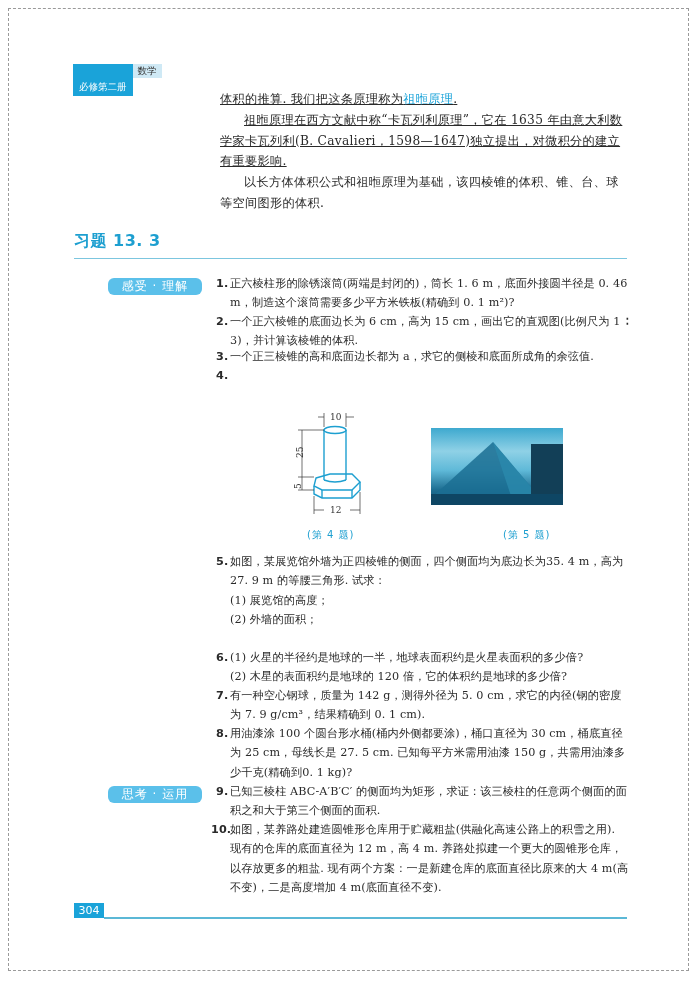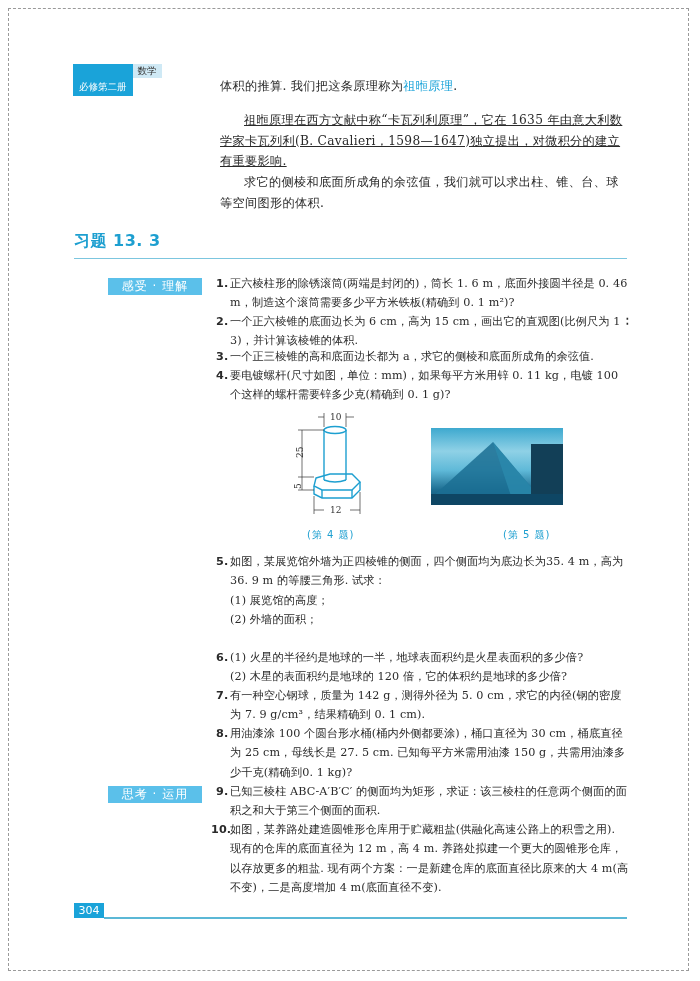--- a/index.html
+++ b/index.html
@@ -6,49 +6,49 @@
   body{width:700px;height:981px;position:relative;overflow:hidden;font-family:"DejaVu Serif","Liberation Serif",serif;color:#2a2a2a;}
   .frame{position:absolute;left:8px;top:8px;width:681px;height:963px;border:1.5px dashed #9a9a9a;box-sizing:border-box;}
   .hdr{position:absolute;left:73px;top:64px;height:14px;display:flex;font-family:"DejaVu Sans","Liberation Sans",sans-serif;font-size:9.5px;line-height:14px;}
   .hdr .book{background:#1aa3d9;color:#fff;padding:16px 6px;}
   .hdr .subj{background:#cfe9f5;color:#333;padding:0 5px;}
   .p{position:absolute;left:220px;width:408px;font-size:12.2px;line-height:20.5px;letter-spacing:0.3px;}
   .p .ind{display:inline-block;width:24px;}
   .hl{color:#1aa3d9;}
   .sec-title{position:absolute;left:74px;top:231px;font-family:"DejaVu Sans","Liberation Sans",sans-serif;font-size:16px;color:#1d9fd0;font-weight:bold;letter-spacing:0.5px;}
   .sec-rule{position:absolute;left:74px;top:258px;width:553px;height:1px;background:#7cc6df;}
-  .tag{position:absolute;left:108px;width:94px;height:17px;background:#5bc0ea;color:#fff;font-family:"DejaVu Sans","Liberation Sans",sans-serif;font-size:12px;line-height:17px;text-align:center;letter-spacing:1px;}
+  .tag{position:absolute;left:108px;width:94px;height:17px;background:#5bc0ea;color:#fff;font-family:"DejaVu Sans","Liberation Sans",sans-serif;font-size:12px;line-height:17px;text-align:center;letter-spacing:1px;border-radius:6px;}
   .q{position:absolute;left:230px;width:400px;font-size:11.2px;line-height:19.3px;letter-spacing:0.1px;}
   .q .num{position:absolute;left:-14px;font-weight:bold;font-family:"DejaVu Sans","Liberation Sans",sans-serif;}
   .q .num10{left:-19px;}
   .q .sub{display:block;}
   .fig{position:absolute;}
   .cap{position:absolute;font-size:10px;color:#1d9fd0;letter-spacing:1px;font-family:"DejaVu Sans","Liberation Sans",sans-serif;text-align:center;}
   .photo{position:absolute;left:431px;top:428px;width:132px;height:77px;overflow:hidden;background:linear-gradient(180deg,#3ea9cf 0%,#8fd1e6 30%,#5fb9d8 55%,#1e6f93 80%,#0f4f70 100%);}
   .footer-num{position:absolute;left:74px;top:903px;width:30px;height:15px;background:#1aa3d9;color:#fff;font-family:"DejaVu Sans","Liberation Sans",sans-serif;font-size:11px;line-height:15px;text-align:center;}
   .footer-rule{position:absolute;left:104px;top:917px;width:523px;height:1.5px;background:#5bb8d6;}
 </style>
 </head>
 <body>
 
 <div class="frame"></div>
 
 <div class="hdr">
   <span class="book">必修第二册</span>
   <span class="subj">数学</span>
 </div>
 
-<div class="p" style="top:76px;">
+<div class="p" style="top:89px;text-decoration:underline;">
   <span>体积的推算. 我们把这条原理称为</span><span class="hl">祖暅原理</span><span>.</span>
 </div>
 <div class="p" style="top:110px;text-decoration:underline;">
   <span class="ind"></span><span>祖暅原理在西方文献中称“卡瓦列利原理”，它在 1635 年由意大利数学家卡瓦列利(B. Cavalieri，1598—1647)独立提出，对微积分的建立有重要影响.</span>
 </div>
 <div class="p" style="top:172px;">
-  <span class="ind"></span><span>求它的侧棱和底面所成角的余弦值，我们就可以求出柱、锥、台、球等空间图形的体积.</span>
+  <span class="ind"></span><span>以长方体体积公式和祖暅原理为基础，该四棱锥的体积、锥、台、球等空间图形的体积.</span>
 </div>
 
 <div class="sec-title">习题 13. 3</div>
 <div class="sec-rule"></div>
 
 <div class="tag" style="top:278px;">感受 · 理解</div>
 
 <div class="q" style="top:274px;">
   <span class="num">1.</span>
   <span>正六棱柱形的除锈滚筒(两端是封闭的)，筒长 1. 6 m，底面外接圆半径是 0. 46 m，制造这个滚筒需要多少平方米铁板(精确到 0. 1 m²)?</span>
@@ -56,21 +56,20 @@
 <div class="q" style="top:312px;">
   <span class="num">2.</span>
   <span>一个正六棱锥的底面边长为 6 cm，高为 15 cm，画出它的直观图(比例尺为 1 ∶ 3)，并计算该棱锥的体积.</span>
 </div>
 <div class="q" style="top:347px;">
   <span class="num">3.</span>
   <span>一个正三棱锥的高和底面边长都为 a，求它的侧棱和底面所成角的余弦值.</span>
 </div>
 <div class="q" style="top:366px;">
   <span class="num">4.</span>
-  <span>要电镀螺杆(尺寸如图，单位：mm)，如果每平方米用锌 0. 11 kg，电镀 100 个这样的螺杆需要锌多少克(精确到 0. 1 g)?</span>
 </div>
 
 <svg class="fig" style="left:290px;top:410px;" width="80" height="108" viewBox="0 0 80 108">
   <g stroke="#1d9fd0" fill="none" stroke-width="1.4">
     <ellipse cx="45" cy="20" rx="11" ry="3.5"></ellipse>
     <line x1="34" y1="20" x2="34" y2="70"></line>
     <line x1="56" y1="20" x2="56" y2="70"></line>
     <path d="M34 70 Q45 74 56 70"></path>
     <path d="M26 68 L40 64 L62 64 L70 72 L62 80 L32 80 L24 76 Z"></path>
     <path d="M24 76 L24 84 L32 88 L62 88 L70 80 L70 72"></path>
@@ -106,21 +105,21 @@
     <polygon points="0,70 62,14 106,66 106,70" fill="#1b6f93" opacity="0.85"></polygon>
     <polygon points="62,14 106,66 80,68" fill="#2b89ad" opacity="0.8"></polygon>
     <rect x="100" y="16" width="32" height="50" fill="#123f57"></rect>
     <rect x="0" y="66" width="132" height="11" fill="#0e4664"></rect>
   </svg>
 </div>
 <div class="cap" style="left:476px;top:528px;margin-left:27px;">(第 5 题)</div>
 
 <div class="q" style="top:552px;">
   <span class="num">5.</span>
-  <span>如图，某展览馆外墙为正四棱锥的侧面，四个侧面均为底边长为35. 4 m，高为 36. 9 m 的等腰三角形. 试求：</span>
+  <span>如图，某展览馆外墙为正四棱锥的侧面，四个侧面均为底边长为35. 4 m，高为 27. 9 m 的等腰三角形. 试求：</span>
   <span class="sub">(1) 展览馆的高度；</span>
   <span class="sub">(2) 外墙的面积；</span>
 </div>
 <div class="q" style="top:648px;">
   <span class="num">6.</span>
   <span class="sub">(1) 火星的半径约是地球的一半，地球表面积约是火星表面积的多少倍?</span>
   <span class="sub">(2) 木星的表面积约是地球的 120 倍，它的体积约是地球的多少倍?</span>
 </div>
 <div class="q" style="top:686px;">
   <span class="num">7.</span>

